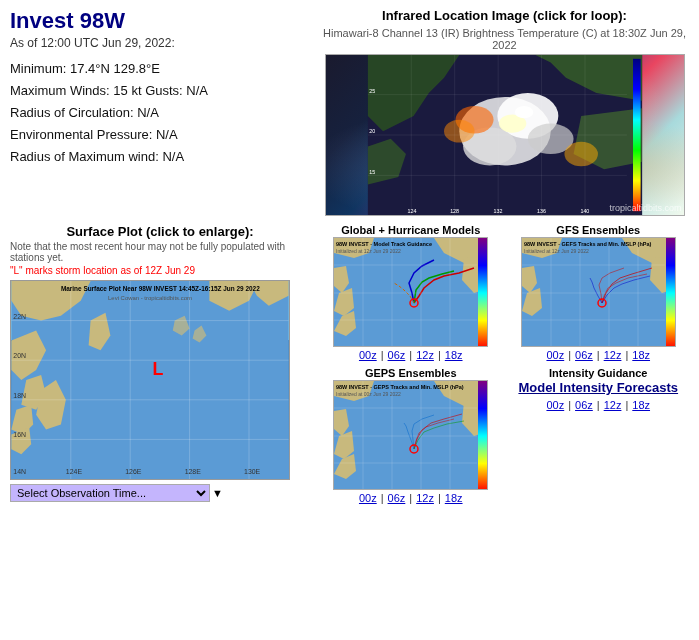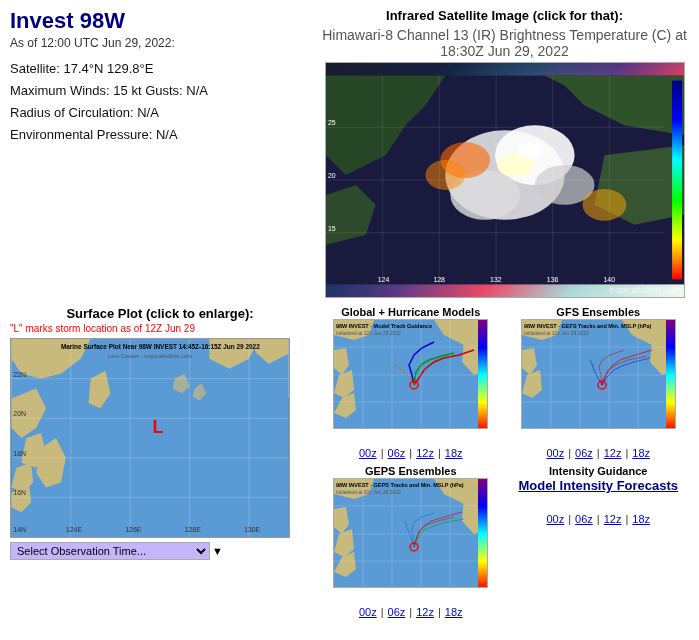--- a/index.html
+++ b/index.html
@@ -53,21 +53,21 @@
     
     .satellite-label {
       font-size: 13px;
       font-weight: bold;
       text-align: center;
       margin-bottom: 4px;
       color: #000;
     }
     .satellite-image-box {
       width: 360px;
-      height: 236px;
+      height: 162px;
       background: linear-gradient(135deg, #1a1a2e 0%, #16213e 20%, #0f3460 35%, #533483 50%, #e94560 65%, #a8dadc 80%, #f1faee 100%);
       position: relative;
       border: 1px solid #aaa;
       overflow: hidden;
     }
     .satellite-image-box .sat-overlay {
       position: absolute;
       top: 0; left: 0; right: 0; bottom: 0;
       background:
         radial-gradient(ellipse at 60% 30%, rgba(255,255,200,0.3) 0%, transparent 40%),
@@ -168,21 +168,21 @@
       position: absolute;
       top: 0; left: 0;
       width: 100%;
       height: 100%;
     }
 
     .time-links {
       display: flex;
       flex-direction: row;
       gap: 4px;
-      margin-top: 18px;
+      margin-top: 2px;
       font-size: 11px;
       align-items: center;
     }
     .time-link {
       color: #0000cc;
       text-decoration: underline;
       cursor: pointer;
     }
     .time-sep {
       color: #333;
@@ -223,43 +223,47 @@
 
 <div class="main-container">
 
   <div class="top-section">
 
     <div class="left-panel">
       <div class="title">Invest 98W</div>
       <div class="timestamp">As of 12:00 UTC Jun 29, 2022:</div>
       <div class="info-block">
         <p>
-          <span>Satellite:</span>
+          <span>Minimum:</span>
           <span>17.4°N 129.8°E</span>
         </p>
         <p>
           <span>Maximum Winds:</span>
           <span>15 kt</span>
           <span>Gusts:</span>
           <span>N/A</span>
         </p>
         <p>
           <span>Radius of Circulation:</span>
           <span>N/A</span>
         </p>
         <p>
           <span>Environmental Pressure:</span>
           <span>N/A</span>
         </p>
+        <p>
+          <span>Radius of Maximum wind:</span>
+          <span>N/A</span>
+        </p>
       </div>
     </div>
 
     <div class="right-panel">
-      <div class="satellite-label">Infrared Satellite Image (click for that):</div>
-      <div style="font-size:14px;color:#555;margin-bottom:3px;text-align:center;">Himawari-8 Channel 13 (IR) Brightness Temperature (C) at 18:30Z Jun 29, 2022</div>
+      <div class="satellite-label">Infrared Location Image (click for loop):</div>
+      <div style="font-size:11px;color:#555;margin-bottom:3px;text-align:center;">Himawari-8 Channel 13 (IR) Brightness Temperature (C) at 18:30Z Jun 29, 2022</div>
       <div class="satellite-image-box">
         <div class="sat-overlay"></div>
 
         <svg class="track-svg" viewBox="0 0 360 210">
 
           <rect width="360" height="210" fill="#1a1a3e"></rect>
 
           <path d="M0,0 L120,0 L100,30 L80,50 L60,80 L20,100 L0,80 Z" fill="#2d5a1b" opacity="0.7"></path>
           <path d="M220,0 L360,0 L360,60 L300,50 L260,30 L240,10 Z" fill="#3a6b22" opacity="0.7"></path>
           <path d="M280,80 L360,70 L360,140 L310,150 L270,130 Z" fill="#4a7a2b" opacity="0.6"></path>
@@ -311,20 +315,21 @@
         <div class="sat-credit">tropicaltidbits.com</div>
       </div>
     </div>
 
   </div>
 
   <div class="bottom-section">
 
     <div class="surface-panel">
       <div class="section-title">Surface Plot (click to enlarge):</div>
+      <div class="section-note">Note that the most recent hour may not be fully populated with stations yet.</div>
       <div class="storm-note">"L" marks storm location as of 12Z Jun 29</div>
       <div class="surface-map-box">
         <svg class="track-svg" viewBox="0 0 280 200">
 
           <rect width="280" height="200" fill="#5B9BD5"></rect>
 
           <path d="M0,60 L25,50 L35,70 L25,90 L10,100 L0,90 Z" fill="#c8b97d"></path>
           <path d="M15,100 L30,95 L35,115 L25,130 L10,125 Z" fill="#c8b97d"></path>
           <path d="M5,130 L20,125 L22,145 L12,155 L0,150 Z" fill="#c8b97d"></path>
           <path d="M0,155 L18,148 L20,165 L10,175 L0,170 Z" fill="#c8b97d"></path>

